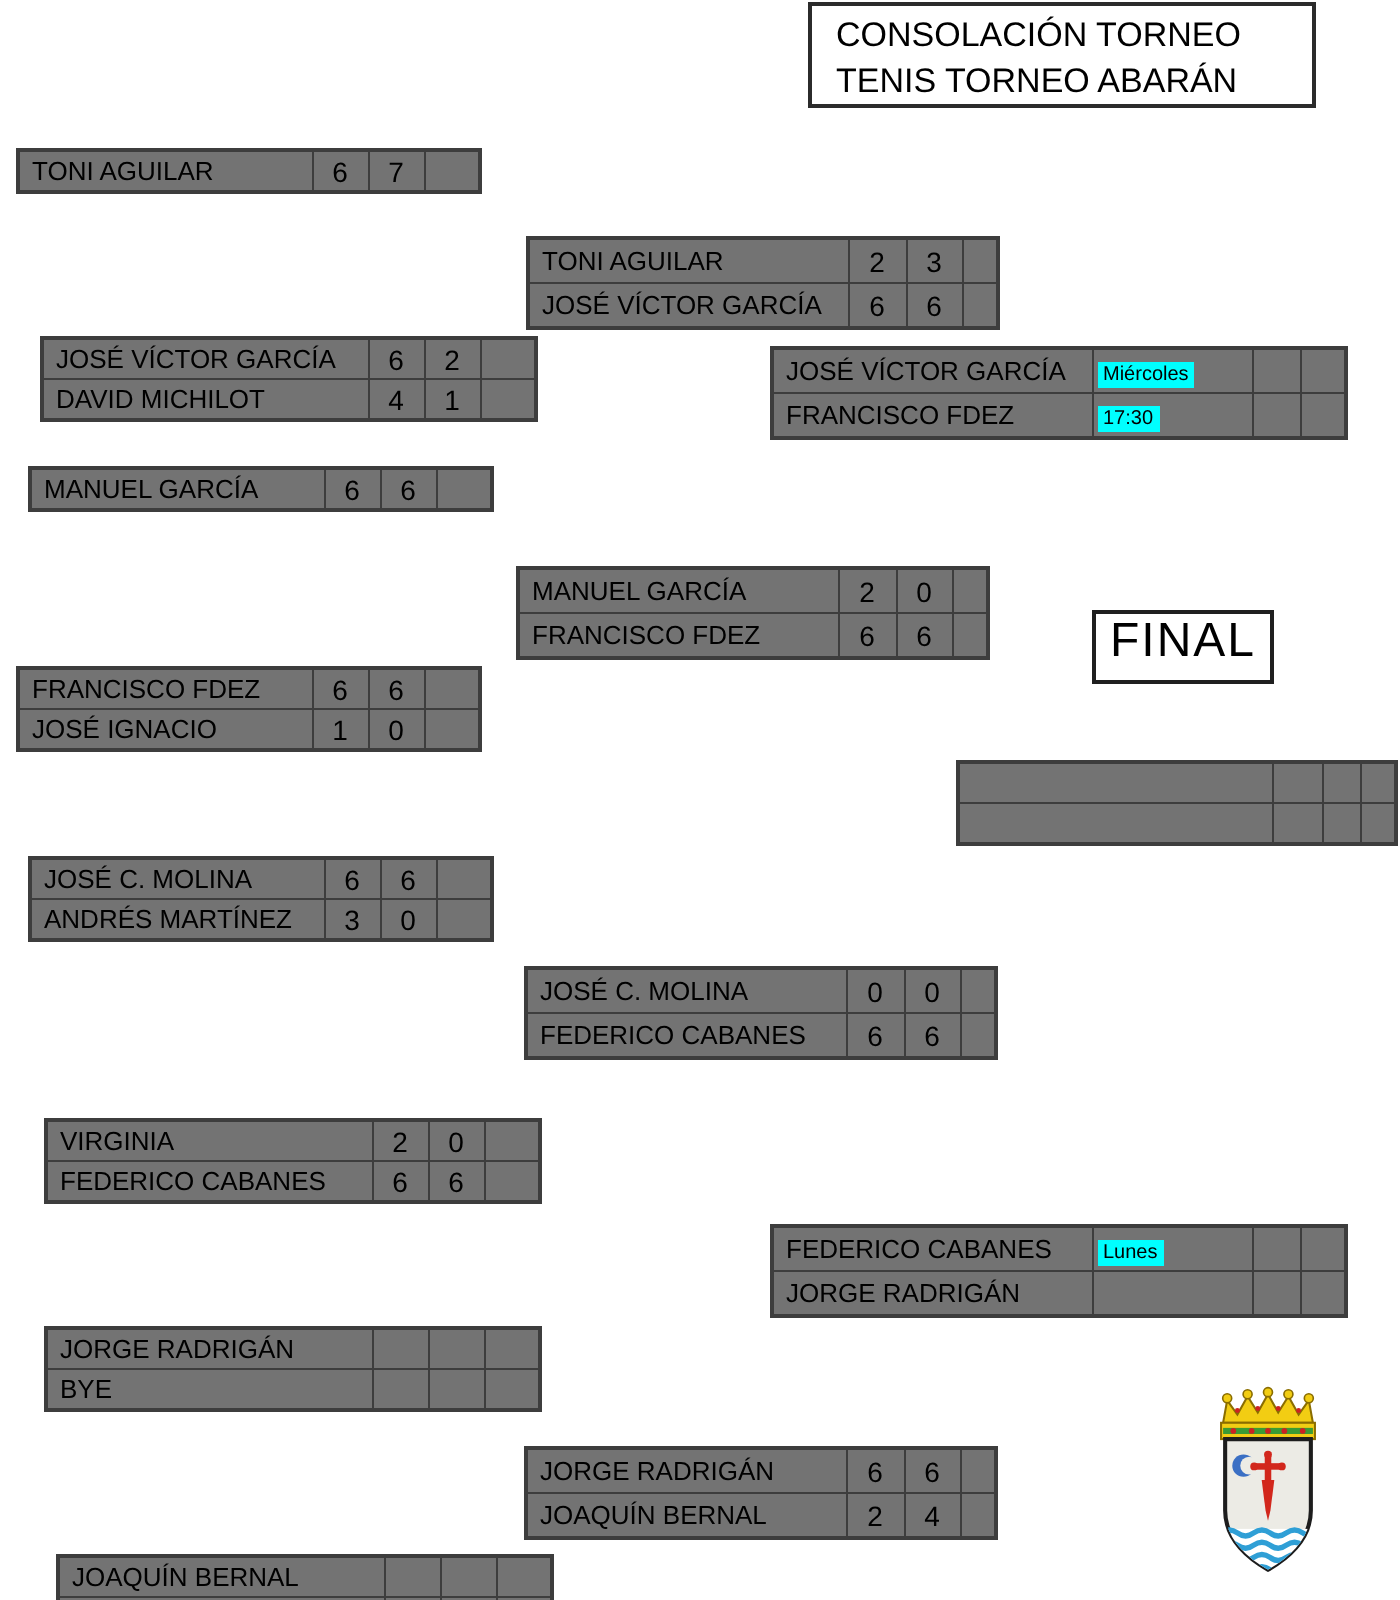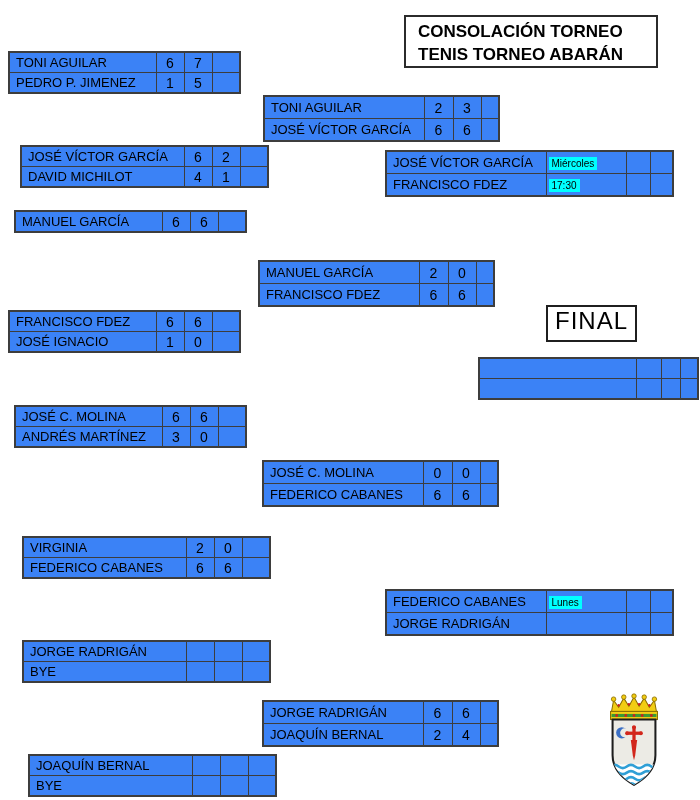--- a/index.html
+++ b/index.html
@@ -3,29 +3,29 @@
 <meta charset="utf-8">
 <style>
   html,body{margin:0;padding:0;background:#ffffff;}
   .canvas{
     position:relative;width:700px;height:800px;background:#ffffff;overflow:hidden;
     font-family:"Liberation Sans", sans-serif;color:#000;
   }
 
   
   .title-box{
-    position:absolute;left:404px;top:15px;width:238px;height:46px;
+    position:absolute;left:404px;top:1px;width:238px;height:46px;
     border:2px solid #2b2b2b;background:#fff;
     padding:3px 0 0 12px;
-    font-weight:bold;font-size:17px;line-height:23px;letter-spacing:0px;
+    font-weight:normal;font-size:17px;line-height:23px;letter-spacing:0px;
   }
 
   
   .match{position:absolute;}
-  .match table{border-collapse:collapse;border:2px solid #3d3d3d;table-layout:fixed;background:#3b82f6;}
+  .match table{border-collapse:collapse;border:2px solid #3d3d3d;table-layout:fixed;background:#737373;margin-top:23px;}
   .match td{
     border:1px solid #3d3d3d;
     font-size:13px;line-height:1;white-space:nowrap;overflow:hidden;
     padding:0 2px 0 6px;vertical-align:middle;
   }
   .match td.score{text-align:center;padding:0;font-size:14px;}
   .t-r1 td{height:19px;}
   .t-r2 td,.t-sf td{height:21px;}
   .t-final td{height:19px;}
 
@@ -76,26 +76,20 @@
           <col>
           <col>
         </colgroup>
       <tbody>
           <tr>
             <td>TONI AGUILAR</td>
             <td class="score">6</td>
             <td class="score">7</td>
             <td class="score"></td>
           </tr>
-      <tr>
-            <td>PEDRO P. JIMENEZ</td>
-            <td class="score">1</td>
-            <td class="score">5</td>
-            <td class="score"></td>
-          </tr>
     </tbody>
       </table>
   </div>
 
   <div class="match" style="left:20px;top:145px">
     <table class="t-r1" style="width:247px">
         <colgroup>
           <col style="width:163px">
           <col>
           <col>

